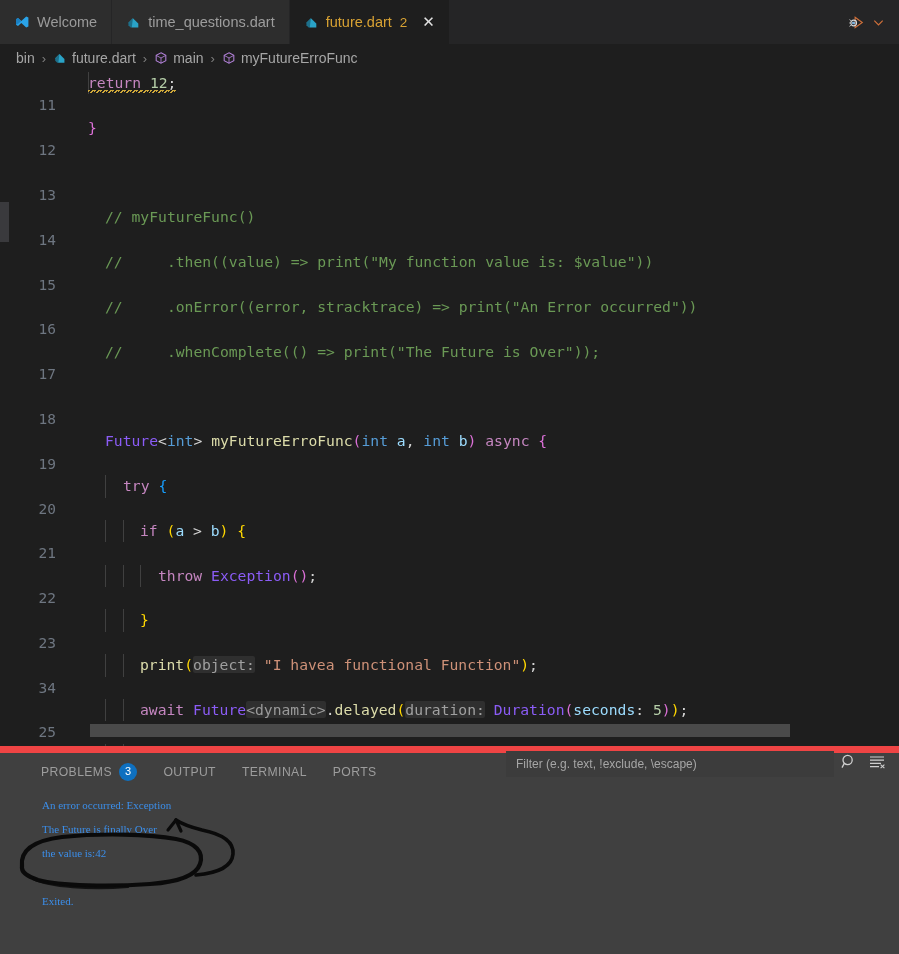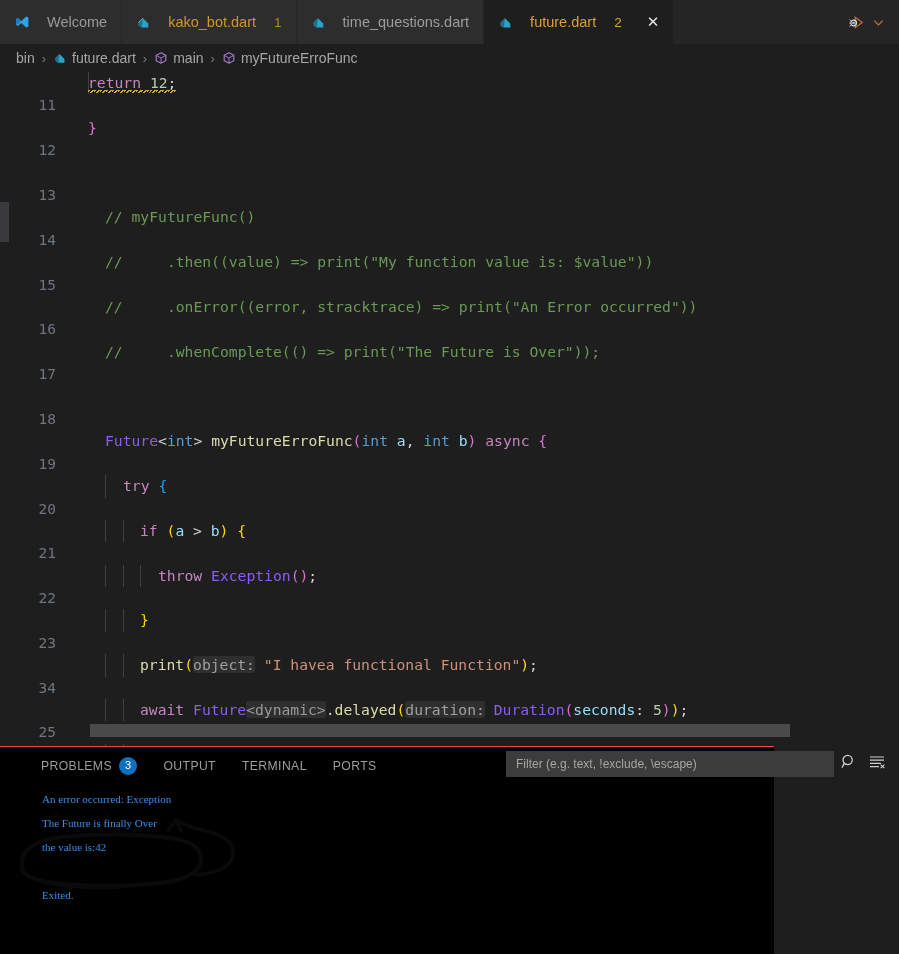--- a/index.html
+++ b/index.html
@@ -10,21 +10,21 @@
     overflow: hidden;
   }
   #app { position: relative; width: 899px; height: 954px; background: #1e1e1e; }
 
   
   .tabbar {
     position: absolute; top: 0; left: 0; width: 899px; height: 44px;
     background: #252526; display: flex; align-items: stretch;
   }
   .tab {
-    display: flex; align-items: center; gap: 17px;
+    display: flex; align-items: center; gap: 7px;
     padding: 0 14px; height: 44px;
     background: #2d2d2d; border-right: 1px solid #252526;
     font-size: 14.5px; color: #9a9a9a; white-space: nowrap;
     position: relative;
   }
   .tab.active { background: #1e1e1e; color: #e7e7e7; }
   .tab .tname { font-size: 14.5px; }
   .tab.dart .tname { color: #cc9a26; }
   .tab.active .tname { color: #d8a233; }
   .tab .badge-num { font-size: 13.5px; color: #b58a22; margin-left: 1px; }
@@ -108,22 +108,22 @@
     padding-bottom: 2px;
   }
 
   .hscroll {
     position: absolute; left: 90px; top: 652px; width: 700px; height: 13px;
     background: #4a4a4a;
   }
 
   
   .panel {
-    position: absolute; top: 746px; left: 0; width: 774px; height: 208px;
-    background: #000000; border-top: 1px solid #ef4444;
+    position: absolute; top: 746px; left: 0; width: 899px; height: 208px;
+    background: #404040; border-top: 7px solid #ef4444;
   }
   .paneltabs {
     position: absolute; top: 0; left: 0; width: 899px; height: 38px;
     display: flex; align-items: center; padding-left: 28px; gap: 0;
   }
   .ptab {
     font-size: 12.2px; letter-spacing: .4px; color: #9d9d9d;
     padding: 0 13px; height: 38px; display: flex; align-items: center; gap: 7px;
     position: relative;
   }
@@ -169,31 +169,20 @@
     <div class="tab">
       <span class="ico vs-ico">
         <svg width="16" height="16" viewBox="0 0 16 16">
           <path d="M2 5.2 L4 4 L7.3 7 L12.2 2.4 L14.4 3.4 V12.6 L12.2 13.6 L7.3 9 L4 12 L2 10.8 Z" fill="#2aa3e8"></path>
           <path d="M2 5.2 L4 4 L7.3 7 L4 10 L2 10.8 Z" fill="#1a7fc1"></path>
         </svg>
       </span>
       <span class="tname">Welcome</span>
     </div>
 
-    <div class="tab dart">
-      <span class="ico dart-ico">
-        <svg width="15" height="15" viewBox="0 0 16 16">
-          <path d="M2.6 8.2 L7.4 3.4 L13.1 9.1 L13.1 13.3 L10.9 13.3 L6.1 13.3 Z" fill="#2aa3c7"></path>
-          <path d="M7.4 3.4 L2.6 8.2 L2.6 11 L4.9 13.3 L6.1 13.3 Z" fill="#1d6f8a"></path>
-          <path d="M2.6 8.2 L7.4 3.4" stroke="#55c8e8" stroke-width="1" fill="none"></path>
-        </svg>
-      </span>
-      <span class="tname">kako_bot.dart</span>
-      <span class="badge-num">1</span>
-    </div>
 
     <div class="tab dart">
       <span class="ico dart-ico">
         <svg width="15" height="15" viewBox="0 0 16 16">
           <path d="M2.6 8.2 L7.4 3.4 L13.1 9.1 L13.1 13.3 L10.9 13.3 L6.1 13.3 Z" fill="#2aa3c7"></path>
           <path d="M7.4 3.4 L2.6 8.2 L2.6 11 L4.9 13.3 L6.1 13.3 Z" fill="#1d6f8a"></path>
         </svg>
       </span>
       <span class="tname" style="color:#9d9d9d">time_questions.dart</span>
     </div>

